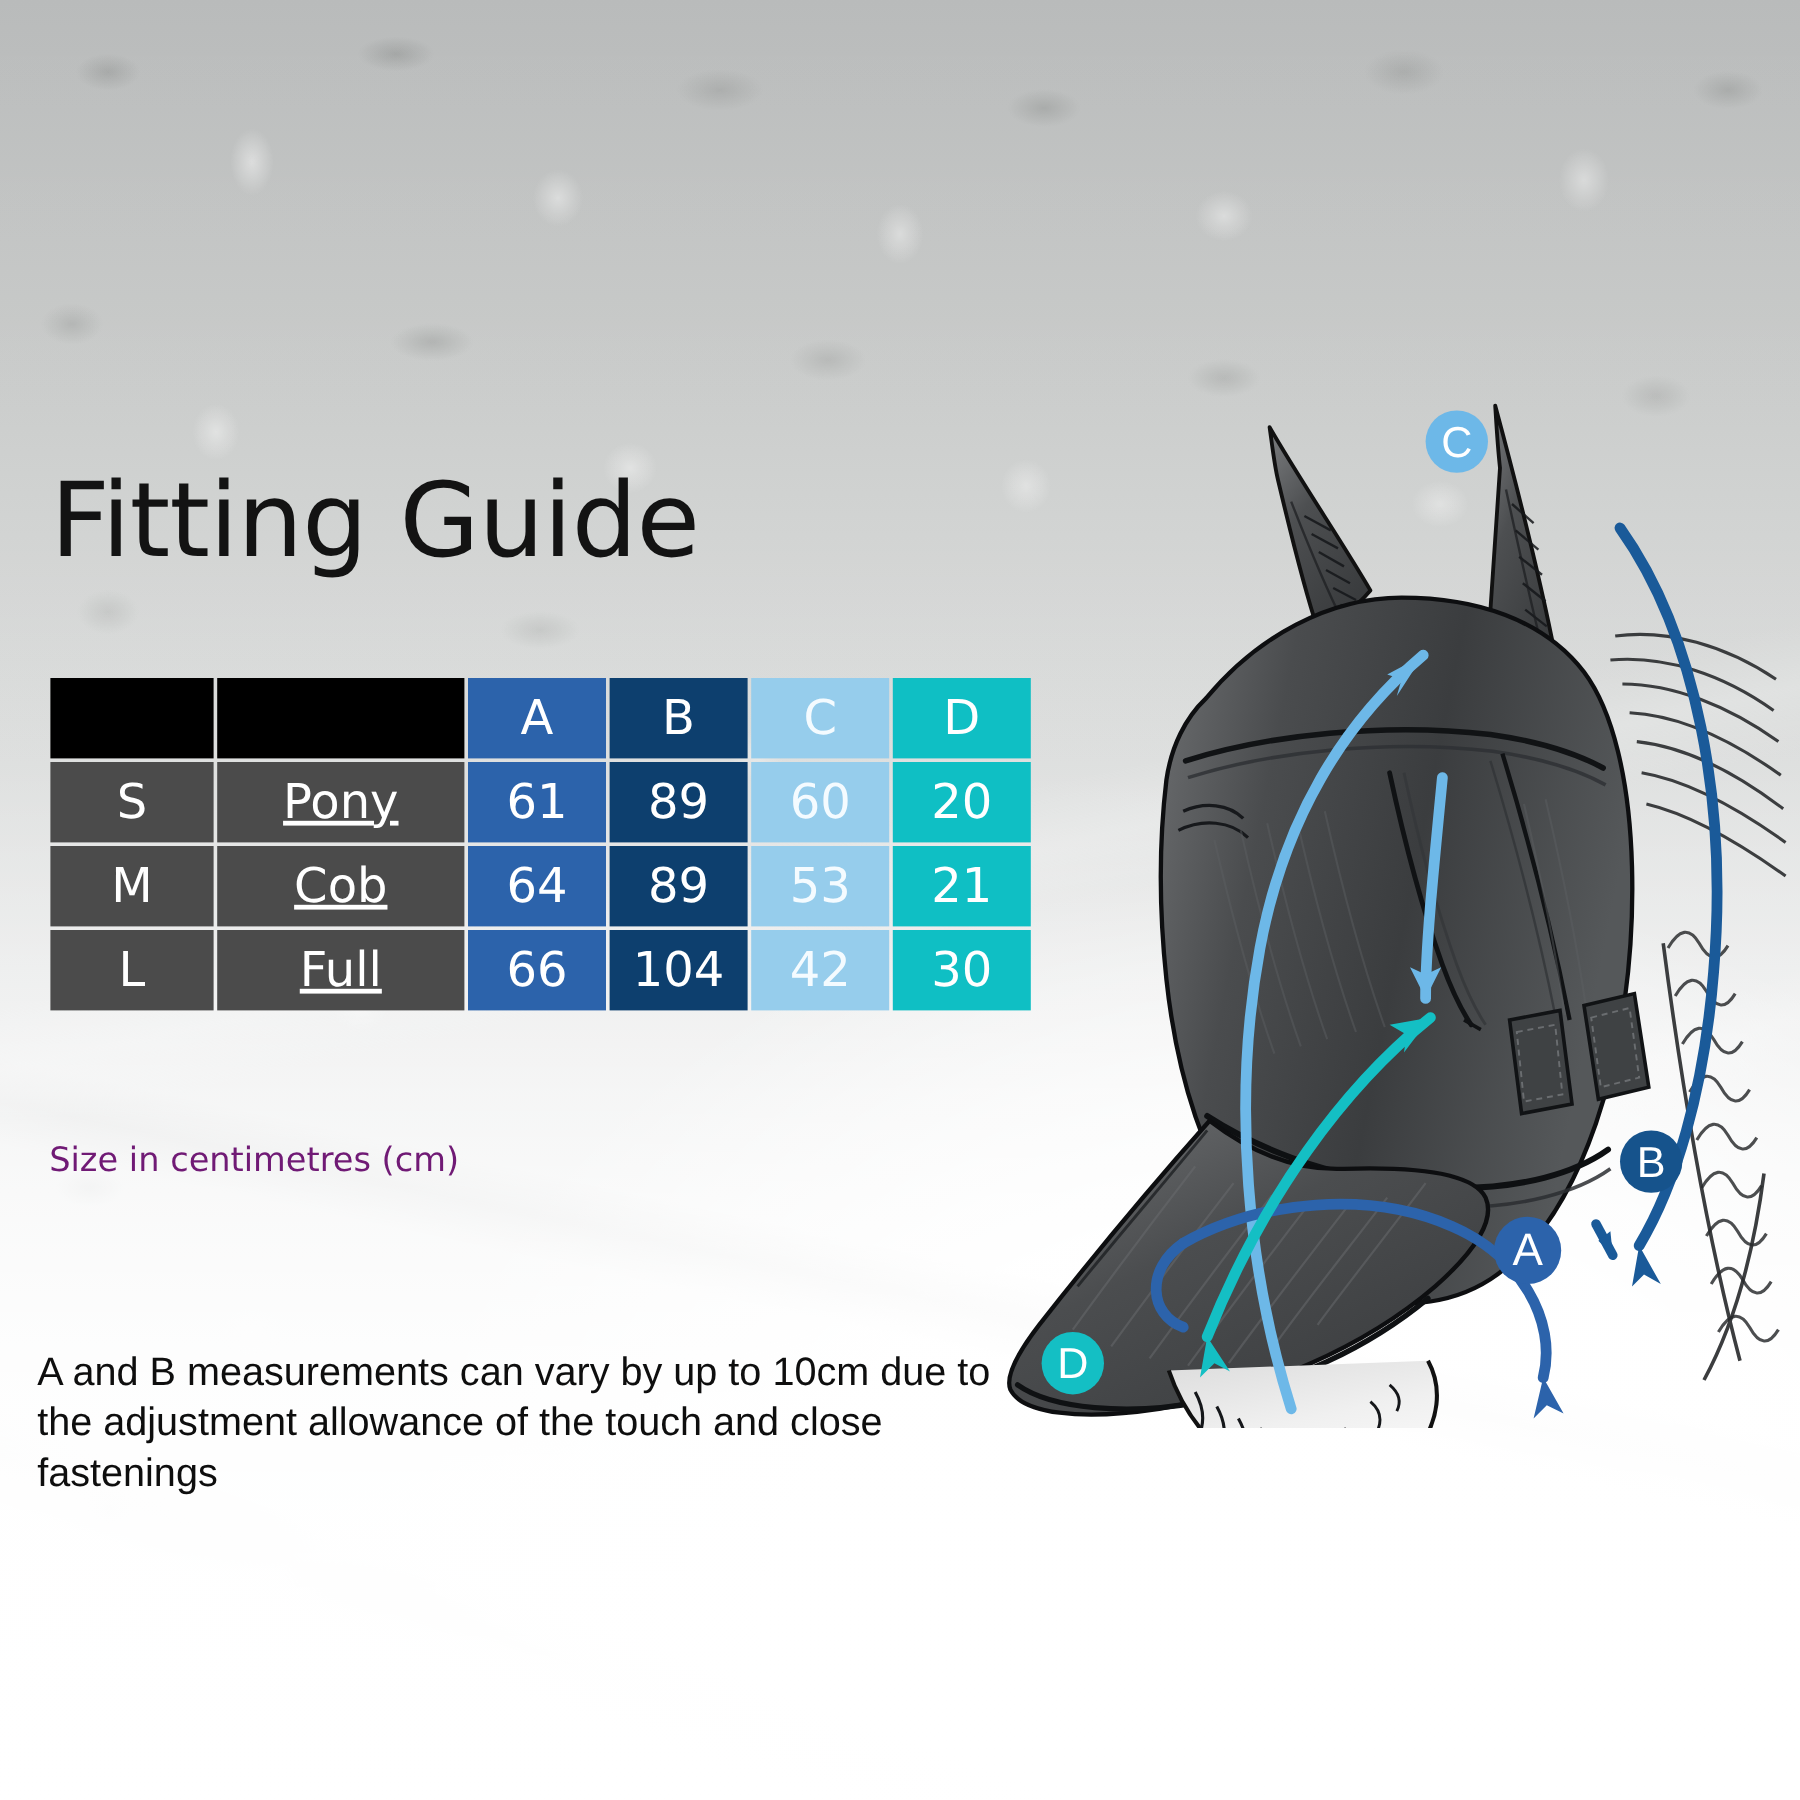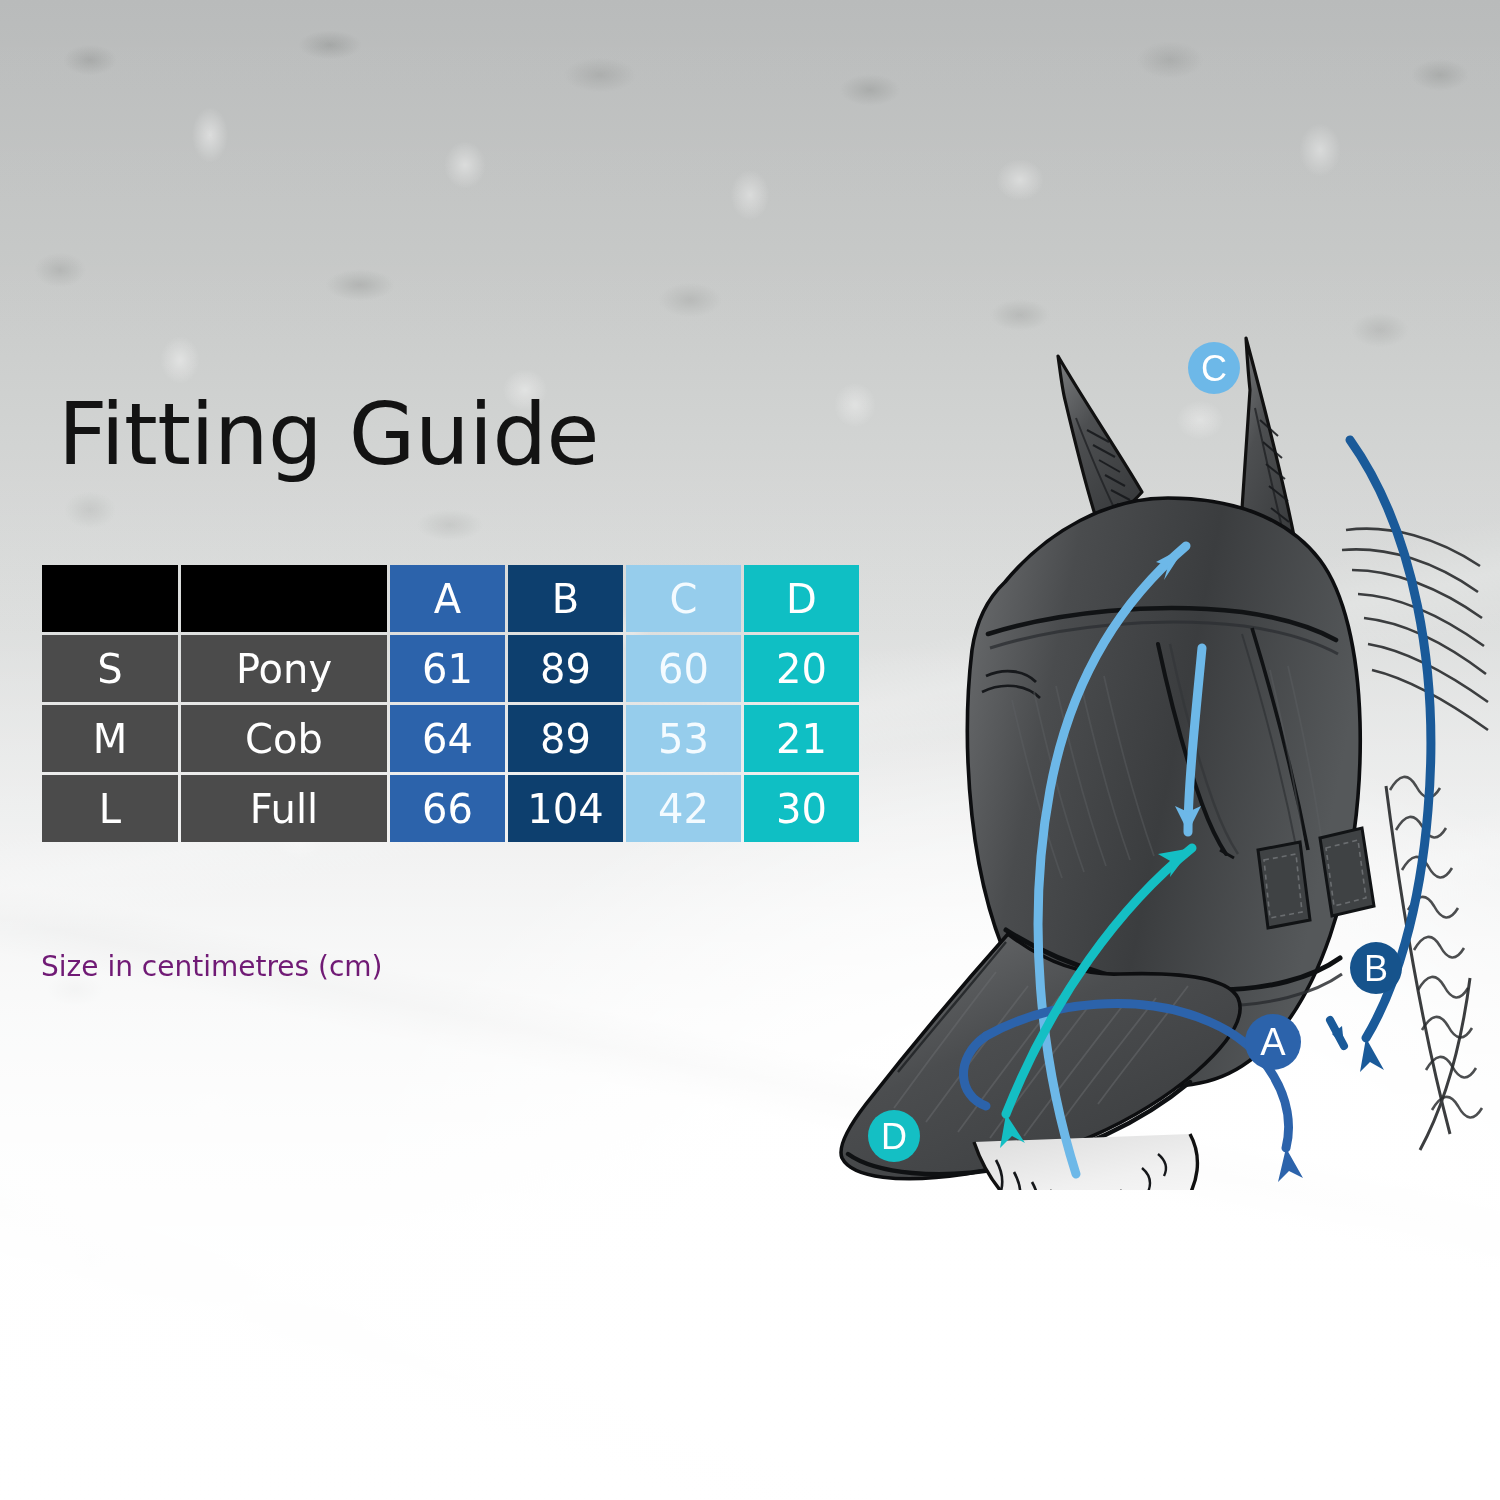--- a/index.html
+++ b/index.html
@@ -79,21 +79,20 @@
   
   .title {
     position: absolute;
     left: 42px;
     top: 391px;
     font-size: 86px;
     line-height: 1;
     color: #131313;
     letter-spacing: -0.5px;
     white-space: nowrap;
-    margin-left: 16px;
   }
 
   
   .size-table {
     position: absolute;
     left: 39px;
     top: 562px;
     border-collapse: separate;
     border-spacing: 3px;
     table-layout: fixed;
@@ -106,21 +105,21 @@
     font-size: 40px;
     color: #ffffff;
     white-space: nowrap;
   }
   .col-size  { width: 136px; }
   .col-name  { width: 206px; }
   .col-meas  { width: 115px; }
 
   td.hdr-blank { background: #000000; }
   td.size-cell { background: #4b4b4b; }
-  td.name-cell { background: #4b4b4b; }
+  td.name-cell { background: #4b4b4b; text-decoration: underline; }
   td.col-a     { background: #2c63ab; }
   td.col-b     { background: #0d3f6e; }
   td.col-c     { background: #96cdec; }
   td.col-d     { background: #0fbfc4; }
 
   td.col-c, td.hdr-c { color: #f4fbff; }
 
   .caption {
     position: absolute;
     left: 41px;
@@ -195,20 +194,21 @@
         <td class="col-meas col-a">66</td>
         <td class="col-meas col-b">104</td>
         <td class="col-meas col-c">42</td>
         <td class="col-meas col-d">30</td>
       </tr>
     </tbody>
   </table>
 
   <div class="caption">Size in centimetres (cm)</div>
 
+  <div class="disclaimer">A and B measurements can vary by up to 10cm due to the adjustment allowance of the touch and close fastenings</div>
 
   <div class="diagram">
     <svg width="710" height="960" viewBox="0 0 710 960" xmlns="http://www.w3.org/2000/svg">
       <defs>
         <linearGradient id="maskShade" x1="0" y1="0" x2="1" y2="0.3">
           <stop offset="0%" stop-color="#6e7072"></stop>
           <stop offset="28%" stop-color="#4a4c4e"></stop>
           <stop offset="60%" stop-color="#3b3d3f"></stop>
           <stop offset="100%" stop-color="#55585a"></stop>
         </linearGradient>

